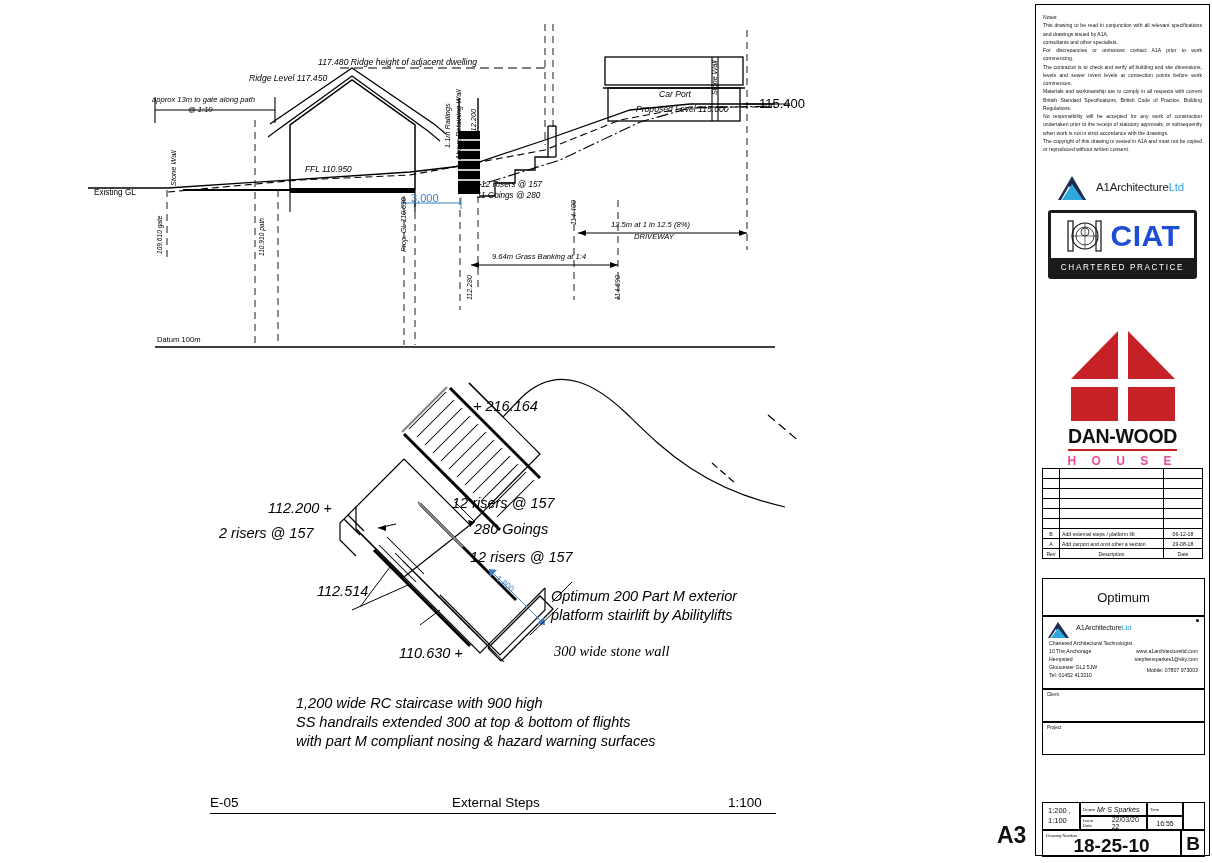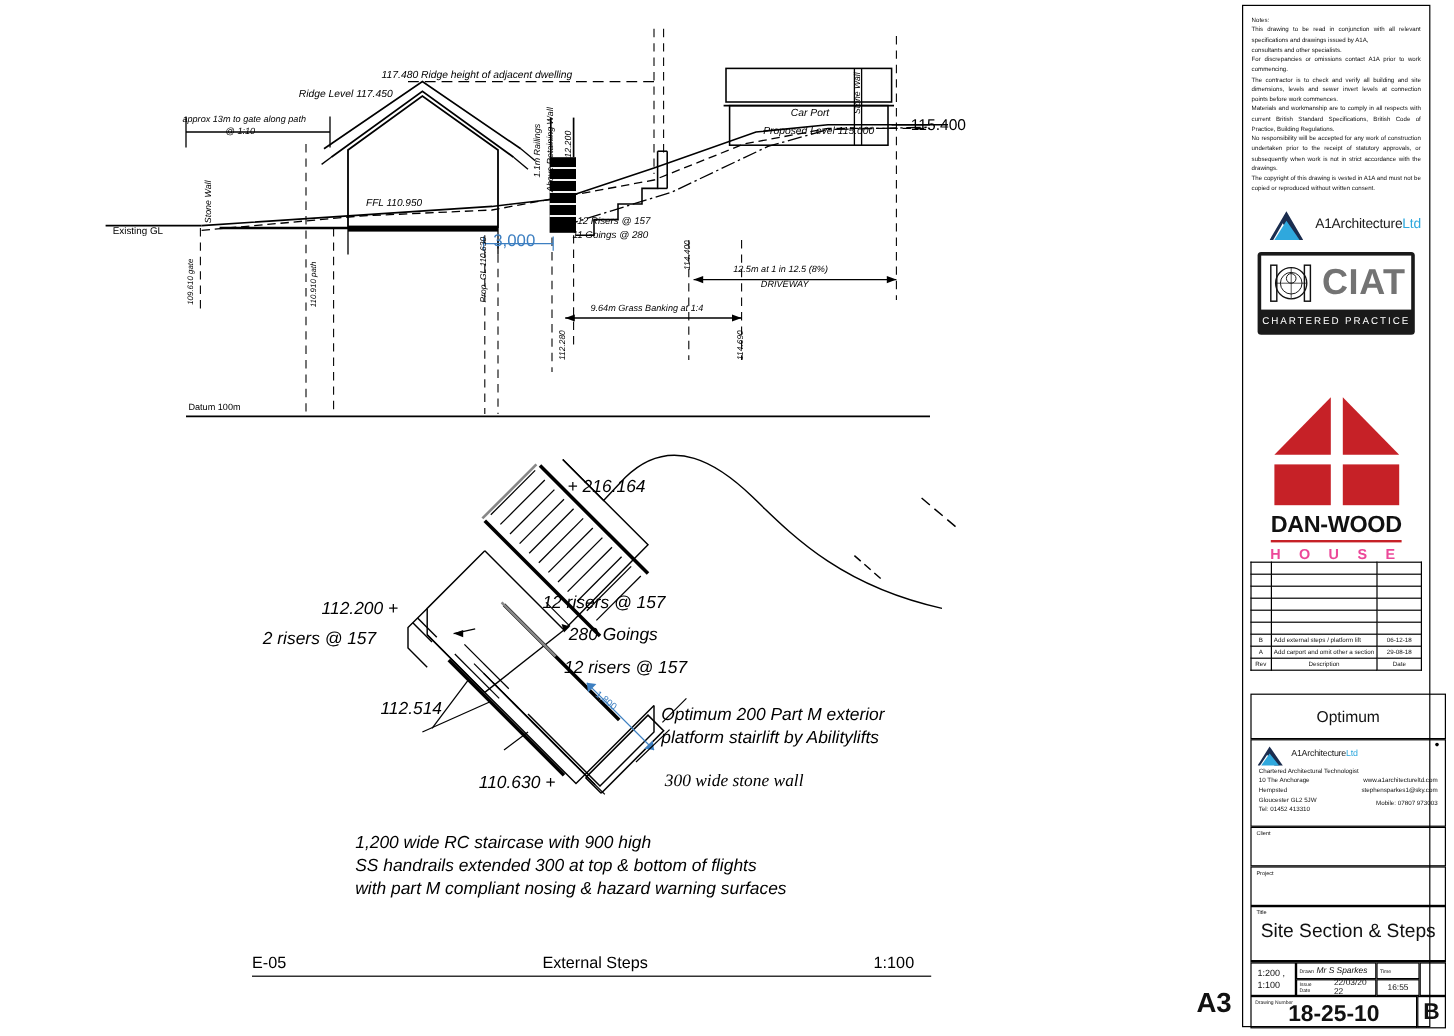--- a/index.html
+++ b/index.html
@@ -32,21 +32,21 @@
     transform-origin: 0 0;
   }
   .noit { font-style: normal; }
   .blue { color: #3d7fc1; }
 
   
   #panel {
     position: absolute;
     left: 1035px;
     top: 4px;
-    width: 157px;
+    width: 175px;
     height: 852px;
     border: 1.4px solid #000;
     box-sizing: border-box;
     background: #fff;
   }
   .pnl-sec { position: absolute; left: 0; width: 100%; box-sizing: border-box; }
   .notes {
     font-size: 5.1px;
     line-height: 1.62;
     color: #111;
@@ -75,21 +75,21 @@
     height: 45px;
     display: flex;
     align-items: center;
     justify-content: center;
     gap: 6px;
   }
   .ciat-word {
     font-size: 30px;
     font-weight: bold;
     letter-spacing: 0.5px;
-    color: #737373;
+    color: #1d4ed8;
     font-family: "Liberation Sans", sans-serif;
   }
   .ciat-bot {
     color: #fff;
     text-align: center;
     font-size: 8.2px;
     letter-spacing: 1.6px;
     padding: 5px 0 4px;
     font-family: "Liberation Sans", sans-serif;
   }
@@ -293,21 +293,21 @@
   <div class="dtxt" style="left:318px; top:58px; font-size:8.6px;">117.480 Ridge height of adjacent dwelling</div>
   <div class="dtxt" style="left:249px; top:74px; font-size:8.6px;">Ridge Level 117.450</div>
   <div class="dtxt" style="left:152px; top:96px; font-size:7.6px;">approx 13m to gate along path</div>
   <div class="dtxt" style="left:188px; top:106px; font-size:7.6px;">@ 1:10</div>
   <div class="dtxt noit" style="left:94px; top:188px; font-size:8.2px;">Existing GL</div>
   <div class="dtxt up noit" style="left:170px; top:186px; font-size:7.4px; transform:rotate(-90deg);">Stone Wall</div>
   <div class="dtxt up noit" style="left:156px; top:254px; font-size:6.6px; transform:rotate(-90deg);">109.610 gate</div>
   <div class="dtxt up noit" style="left:258px; top:256px; font-size:6.6px; transform:rotate(-90deg);">110.910 path</div>
   <div class="dtxt" style="left:305px; top:165px; font-size:8.4px;">FFL 110.950</div>
   <div class="dtxt up" style="left:400px; top:252px; font-size:7px; transform:rotate(-90deg);">Prop. GL 110.630</div>
-  <div class="dtxt blue noit" style="left:411px; top:192px; font-size:14px;">3,000</div>
+  <div class="dtxt blue noit" style="left:411px; top:192px; font-size:11px;">3,000</div>
   <div class="dtxt up" style="left:444px; top:148px; font-size:7.4px; transform:rotate(-90deg);">1.1m Railings</div>
   <div class="dtxt up" style="left:455px; top:160px; font-size:7.4px; transform:rotate(-90deg);">Above Retaining Wall</div>
   <div class="dtxt up" style="left:470px; top:135px; font-size:7.4px; transform:rotate(-90deg);">112.200</div>
   <div class="dtxt" style="left:481px; top:180px; font-size:8.2px;">12 Risers @ 157</div>
   <div class="dtxt" style="left:477px; top:191px; font-size:8.2px;">11 Goings @ 280</div>
   <div class="dtxt up" style="left:570px; top:225px; font-size:7px; transform:rotate(-90deg);">114.400</div>
   <div class="dtxt up" style="left:466px; top:300px; font-size:7px; transform:rotate(-90deg);">112.280</div>
   <div class="dtxt up" style="left:614px; top:300px; font-size:7px; transform:rotate(-90deg);">114.690</div>
   <div class="dtxt" style="left:492px; top:253px; font-size:7.6px;">9.64m  Grass Banking at 1:4</div>
   <div class="dtxt" style="left:611px; top:221px; font-size:7.6px;">12.5m at 1 in 12.5 (8%)</div>
@@ -568,24 +568,20 @@
     </div>
 
     <div class="pnl-sec bx" style="top:684px; left:6px; width:163px; height:33px;">
       <div class="fieldlabel">Client</div>
     </div>
 
     <div class="pnl-sec bx" style="top:717px; left:6px; width:163px; height:33px;">
       <div class="fieldlabel">Project</div>
     </div>
 
-    <div class="pnl-sec bx thickb" style="top:750px; left:6px; width:163px; height:47px;">
-      <div class="fieldlabel">Title</div>
-      <div class="title-main" style="margin-top:5px;">Site Section &amp; Steps</div>
-    </div>
 
     <div class="pnl-sec" style="top:797px; left:6px; width:163px; height:28px; display:flex;">
       <div class="bx" style="width:38px; display:flex; align-items:center;">
         <div class="scale-cell">
           <div>1:200 ,</div>
           <div>1:100</div>
         </div>
       </div>
       <div style="flex:1;">
         <div class="bx" style="height:14px; display:flex; align-items:center;">

